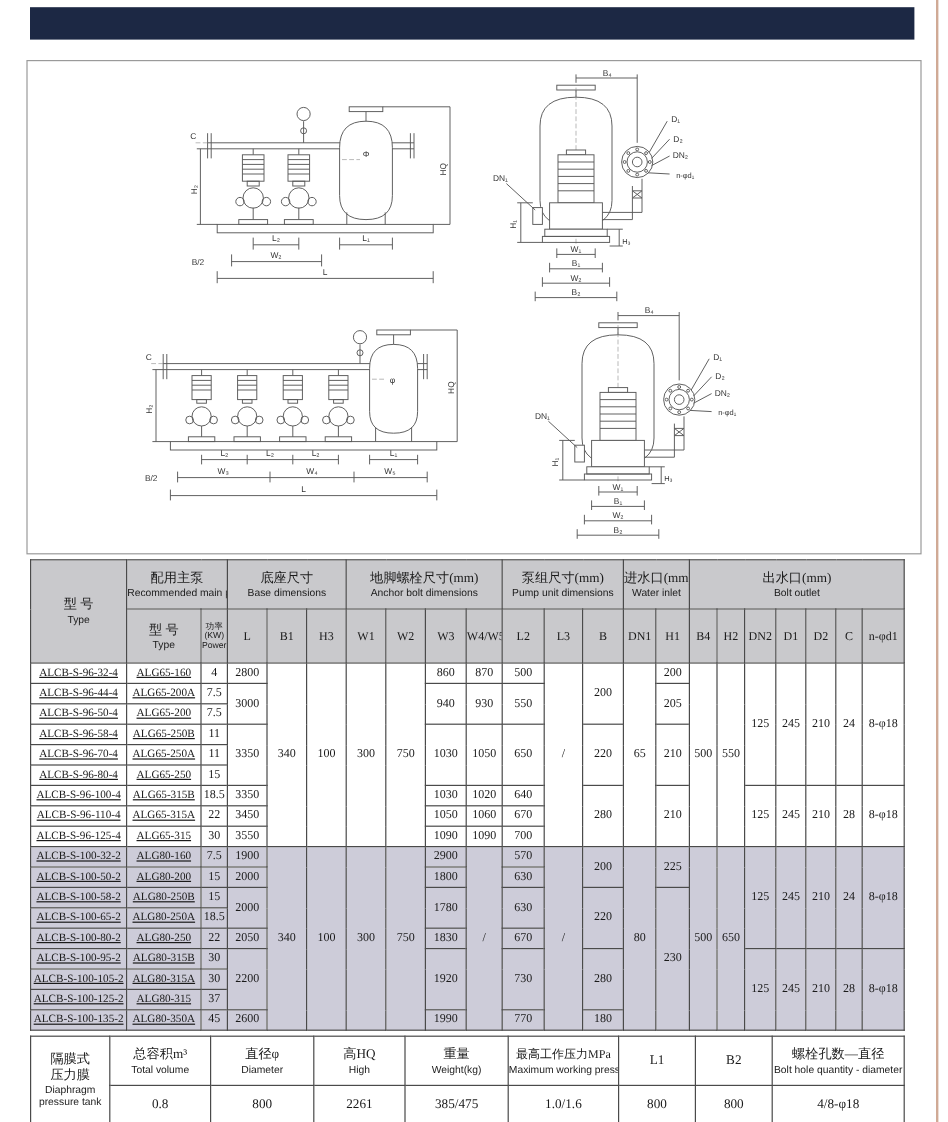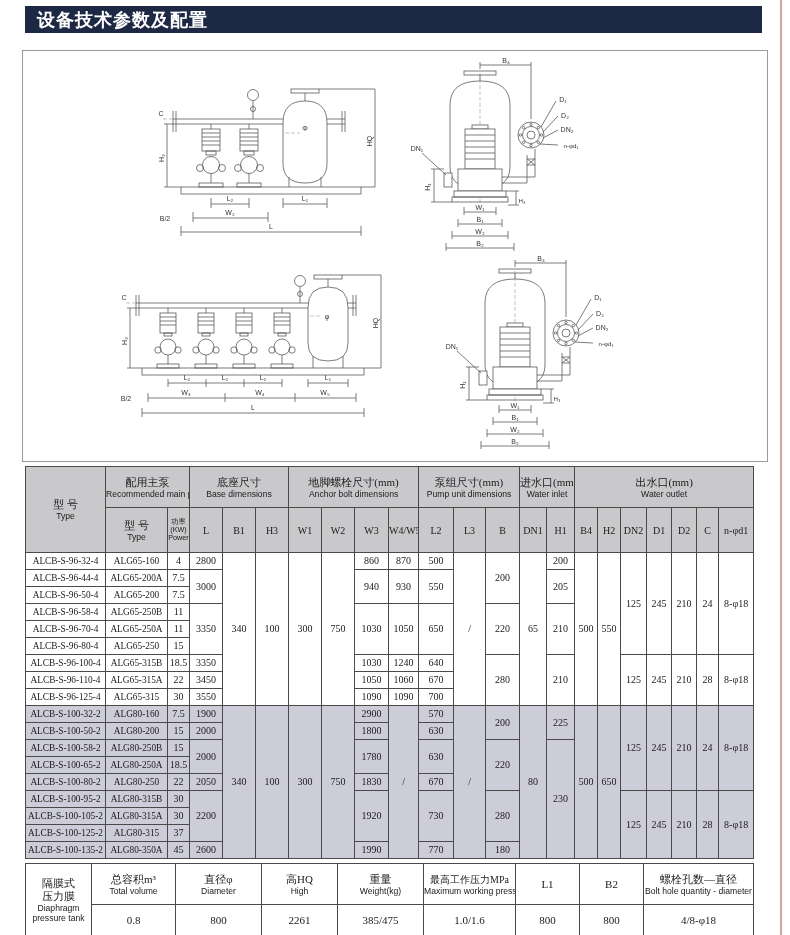--- a/index.html
+++ b/index.html
@@ -45,36 +45,35 @@
   .grp{height:40px;}
   .sub{height:44px;}
   .cn{font-size:11px;line-height:13px;font-family:Liberation Serif, serif;}
   .en{font-size:8.6px;line-height:10px;font-family:"Liberation Sans",sans-serif;}
   .tiny{font-size:7.2px;line-height:8px;}
   .code{font-size:10px;font-family:"Liberation Serif",serif;}
   tbody td{
     height:16px;line-height:16px;font-size:10px;
     font-family:"Liberation Serif",serif;
   }
-  tbody td:first-child,tbody td:nth-child(2){font-size:9.3px;}
+  tbody td:first-child,tbody td:nth-child(2){font-size:9.3px;text-decoration:underline;}
   tr.shade td{background:#cdccd9;}
   
   .bottom-table{margin-top:4px;}
   .bottom-table th{background:#ffffff;height:40px;}
   .bottom-table td{height:30px;line-height:30px;font-size:11px;
                    font-family:"Liberation Serif",serif;}
   
   .page-edge{position:absolute;right:8px;top:0;width:2px;height:935px;
              background:#a9653f;opacity:0.55;}
 </style>
 </head>
 <body>
 
 <div class="title-bar">
-  <span class="title-cn">设备技术参数及配置</span>
 </div>
 
 <div class="diagram-box">
 
   <svg style="left:130px;top:20px" width="235" height="190" viewBox="0 0 235 190">
     <defs>
       <pattern id="hA" width="5" height="7" patternUnits="userSpaceOnUse">
         <line x1="0" y1="7" x2="5" y2="0" style="stroke:#999;stroke-width:.6"></line>
       </pattern>
     </defs>
@@ -511,21 +510,21 @@
         <th colspan="3" class="grp">
           <div class="cn">泵组尺寸(mm)</div>
           <div class="en">Pump unit dimensions</div>
         </th>
         <th colspan="2" class="grp">
           <div class="cn">进水口(mm)</div>
           <div class="en">Water inlet</div>
         </th>
         <th colspan="7" class="grp">
           <div class="cn">出水口(mm)</div>
-          <div class="en">Water outlet</div>
+          <div class="en">Bolt outlet</div>
         </th>
       </tr>
       <tr>
         <th class="sub">
           <div class="cn">型 号</div>
           <div class="en">Type</div>
         </th>
         <th class="sub">
           <div class="tiny">功率</div>
           <div class="tiny">(KW)</div>
@@ -612,21 +611,21 @@
           <td>ALCB-S-96-80-4</td>
           <td>ALG65-250</td>
           <td>15</td>
         </tr>
         <tr>
           <td>ALCB-S-96-100-4</td>
           <td>ALG65-315B</td>
           <td>18.5</td>
           <td>3350</td>
           <td>1030</td>
-          <td>1240</td>
+          <td>1020</td>
           <td>640</td>
           <td rowspan="3">280</td>
           <td rowspan="3">210</td>
           <td rowspan="3">125</td>
           <td rowspan="3">245</td>
           <td rowspan="3">210</td>
           <td rowspan="3">28</td>
           <td rowspan="3">8-φ18</td>
         </tr>
         <tr>

